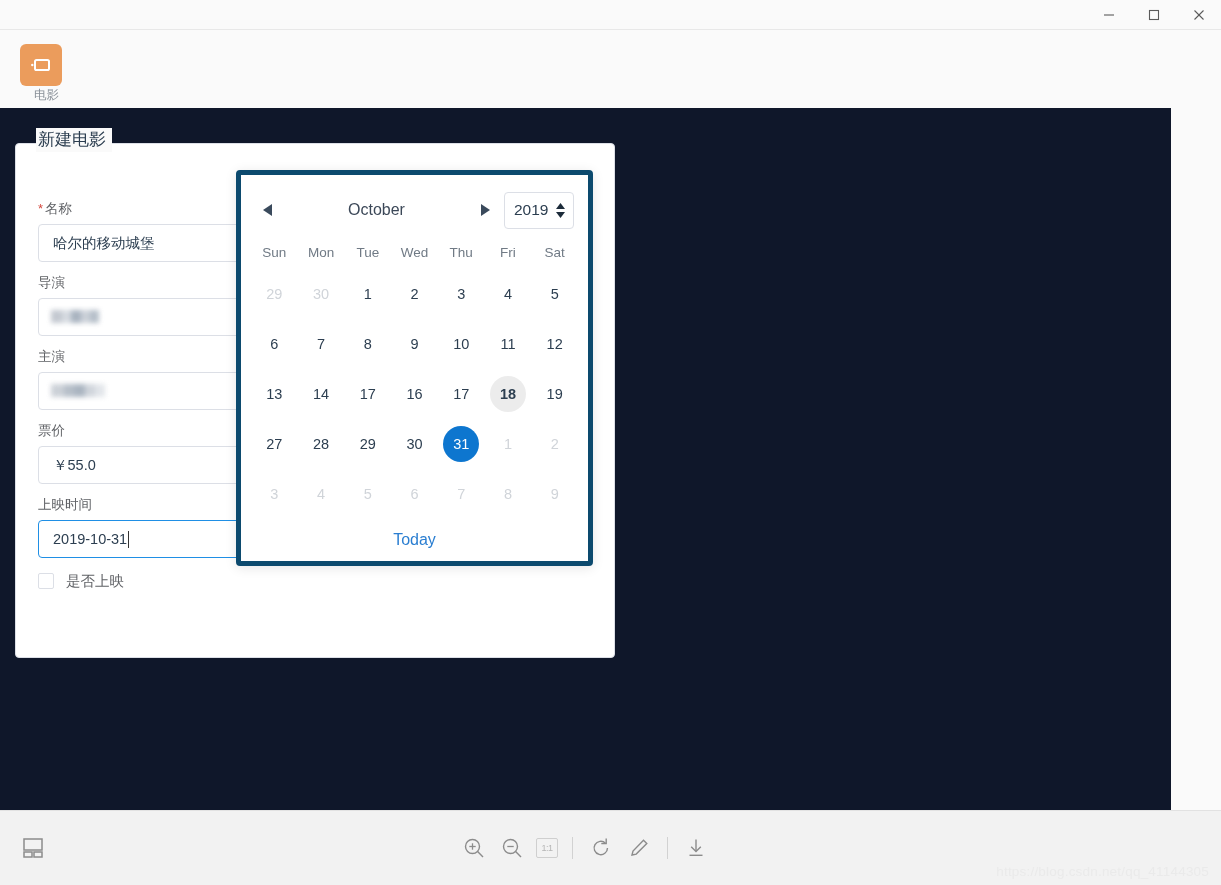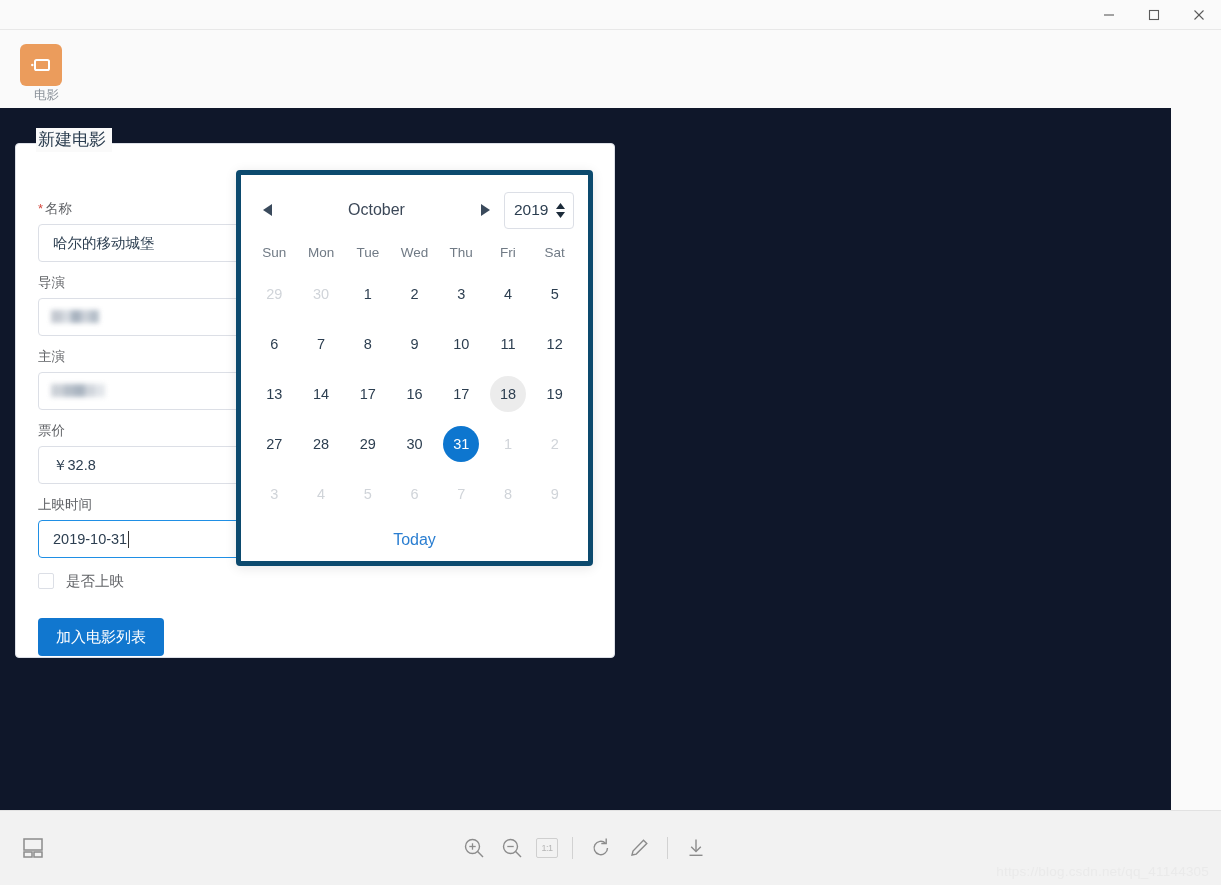--- a/index.html
+++ b/index.html
@@ -266,21 +266,21 @@
   }
   .dp-cell .pill {
     width: 36px; height: 36px;
     border-radius: 50%;
     display: flex;
     align-items: center;
     justify-content: center;
     cursor: pointer;
   }
   .dp-cell.muted .pill { color: #d0d4d9; }
-  .dp-cell.hovered .pill { background: #ececec; }
+  .dp-cell.hovered .pill { background: #ececec; font-weight: bold; }
   .dp-cell.selected .pill { background: #0d76cf; color: #fff; }
 
   .dp-footer {
     height: 42px;
     display: flex;
     align-items: center;
     justify-content: center;
     font-size: 16px;
   }
   .dp-today { color: #2a7ed1; cursor: pointer; }
@@ -402,21 +402,21 @@
             <i style="left:23px;width:12px;background:#9ca8b6;"></i>
             <i style="left:34px;width:11px;background:#c8ced6;"></i>
             <i style="left:44px;width:10px;background:#dde1e6;"></i>
           </span>
         </div>
       </div>
 
       <div class="field">
         <label class="field-label">票价</label>
         <div class="text-input">
-          <span>￥32.8</span>
+          <span>￥55.0</span>
         </div>
       </div>
 
       <div class="field">
         <label class="field-label">上映时间</label>
         <div class="date-field-wrap">
           <div class="date-input">
             <span>2019-10-31</span>
               <span class="caret"></span>
             <span class="date-icon">
@@ -435,23 +435,20 @@
             </span>
           </div>
         </div>
       </div>
 
       <div class="checkbox-row">
         <span class="checkbox-box"></span>
         <span class="checkbox-label">是否上映</span>
       </div>
 
-      <div>
-        <span class="submit-btn">加入电影列表</span>
-      </div>
 
     </div>
   </div>
 
   <div class="datepicker">
 
     <div class="dp-header">
       <div class="dp-arrow">
         <svg width="12" height="14" viewBox="0 0 12 14">
           <polygon points="10,1 10,13 1,7" fill="#3a4a5c"></polygon>

